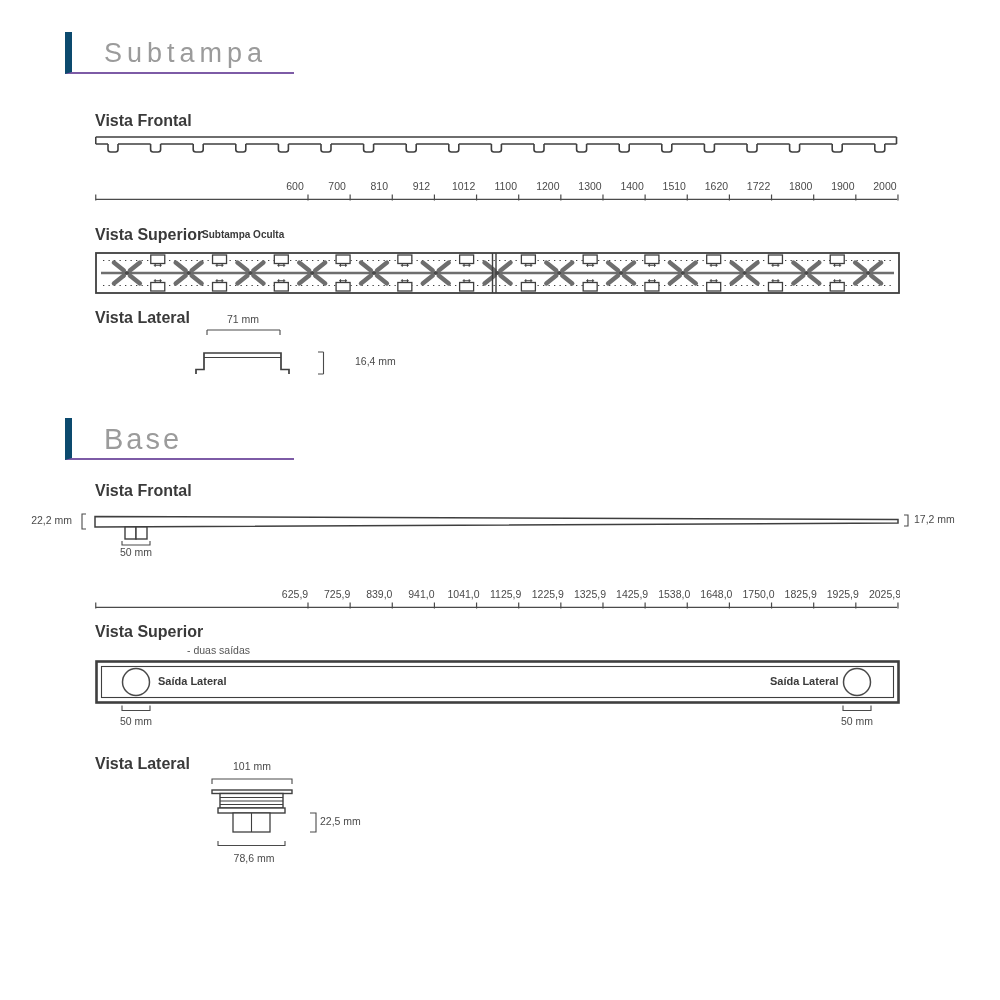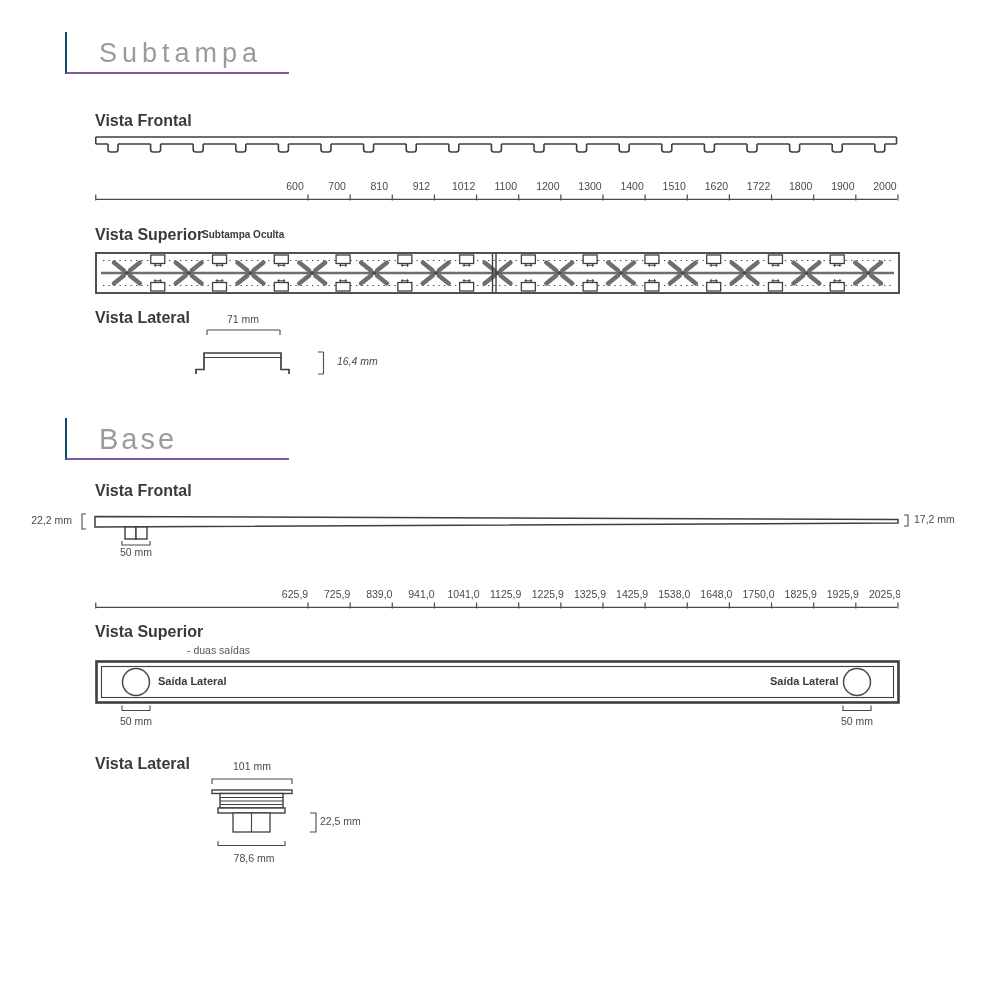--- a/index.html
+++ b/index.html
@@ -1,20 +1,20 @@
 <!DOCTYPE html>
 <html><head>
 <meta charset="utf-8">
 <style>
   html,body{margin:0;padding:0;background:#fff;}
   .canvas{position:relative;width:1000px;height:1000px;background:#fff;overflow:hidden;
           font-family:"Liberation Sans",sans-serif;color:#3a3a3a;}
   .abs{position:absolute;}
   .title-wrap{position:absolute;left:65px;width:222px;height:40px;
-              border-left:2px solid #0c4a6e;border-bottom:2px solid #7d5ba6;}
+              border-left:7px solid #0c4a6e;border-bottom:2px solid #7d5ba6;}
   .big-title{display:block;padding-left:32px;line-height:42px;color:#9b9b9b;
              font-weight:400;white-space:nowrap;}
   .t-sub{font-size:27px;letter-spacing:5px;}
   .t-base{font-size:29px;letter-spacing:3px;}
   .lbl{font-size:16px;font-weight:bold;color:#3a3a3a;white-space:nowrap;}
   .lbl-sm{font-size:10px;font-weight:bold;color:#3a3a3a;white-space:nowrap;}
   .subnote{font-size:10.5px;color:#555;white-space:nowrap;}
   .dim{font-size:10.5px;color:#4a4a4a;white-space:nowrap;}
   .outlet-lbl{font-size:11px;font-weight:bold;color:#3a3a3a;white-space:nowrap;}
   .ctr{text-align:center;} .rgt{text-align:right;}
@@ -197,21 +197,21 @@
         <path d="M739.6307692307691,11.5 V14.8 M744.8307692307692,11.5 V14.8 M738.2307692307692,13.2 H746.2307692307692" fill="none" stroke="#3f3f3f" stroke-width="1.1"></path>
         <rect x="735.2307692307692" y="30.5" width="14" height="8.5" fill="#fff" stroke="#3f3f3f" stroke-width="1.3"></rect>
         <path d="M739.6307692307691,27.2 V30.5 M744.8307692307692,27.2 V30.5 M738.2307692307692,28.8 H746.2307692307692" fill="none" stroke="#3f3f3f" stroke-width="1.1"></path>
         <line x1="397.5" y1="1" x2="397.5" y2="41" stroke="#3f3f3f" stroke-width="1.4"></line>
         <line x1="401" y1="1" x2="401" y2="41" stroke="#3f3f3f" stroke-width="1.4"></line>
       </svg>
     </div>
 
   <span class="abs lbl" style="left:95px;top:309px;">Vista Lateral</span>
   <span class="abs dim ctr" style="left:203px;top:313px;width:80px;">71 mm</span>
-  <span class="abs dim" style="left:337px;top:355px;font-style:italic;">16,4 mm</span>
+  <span class="abs dim" style="left:355px;top:355px;">16,4 mm</span>
 
   <svg class="abs" style="left:160px;top:312px;" width="240" height="70" viewBox="0 0 240 70">
     <path d="M47,18 H120 M47,18 V23 M120,18 V23" fill="none" stroke="#4a4a4a" stroke-width="1.1"></path>
     <path d="M36,62 V57.5 H44 V41 H121 V57.5 H129 V62" fill="none" stroke="#3f3f3f" stroke-width="1.7"></path>
     <path d="M44,45.5 H121" fill="none" stroke="#3f3f3f" stroke-width="1.2"></path>
     <path d="M163.5,40 H158 M163.5,40 V62 M163.5,62 H158" fill="none" stroke="#4a4a4a" stroke-width="1.1"></path>
   </svg>
 
   <div class="title-wrap" style="top:418px;">
     <span class="big-title t-base">Base</span>

